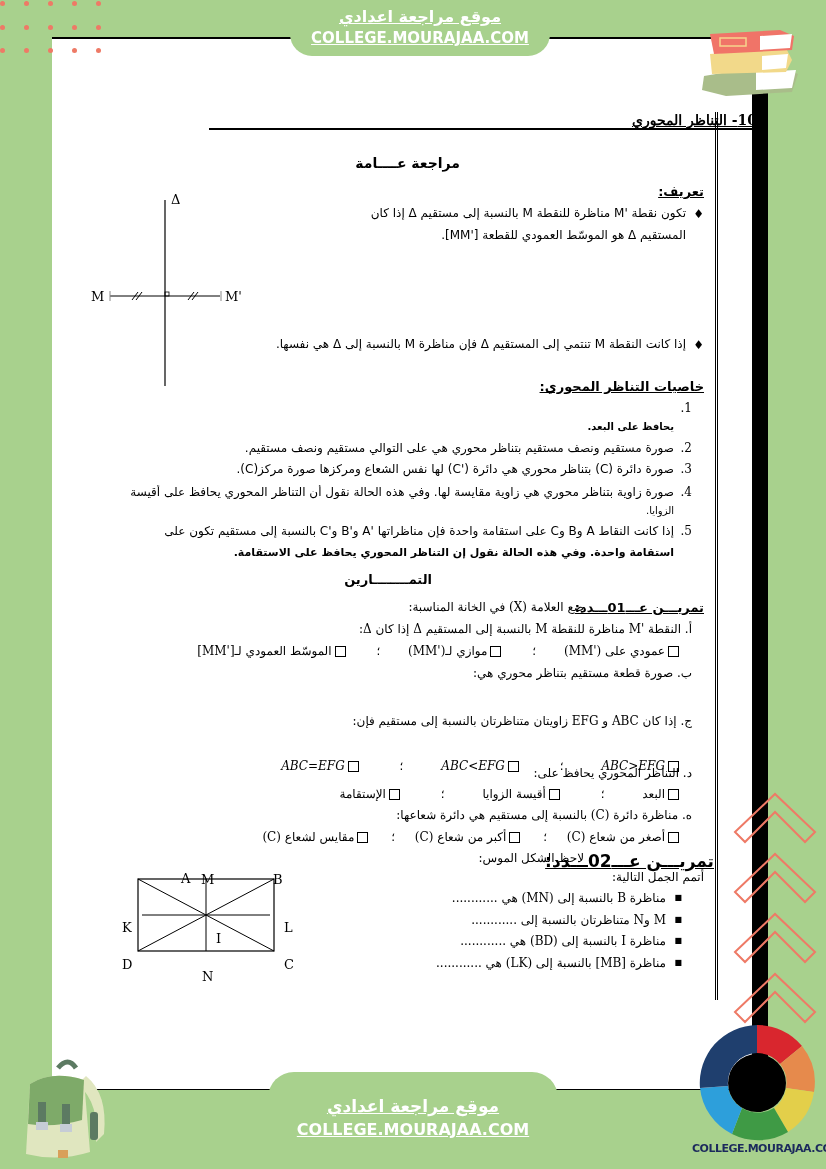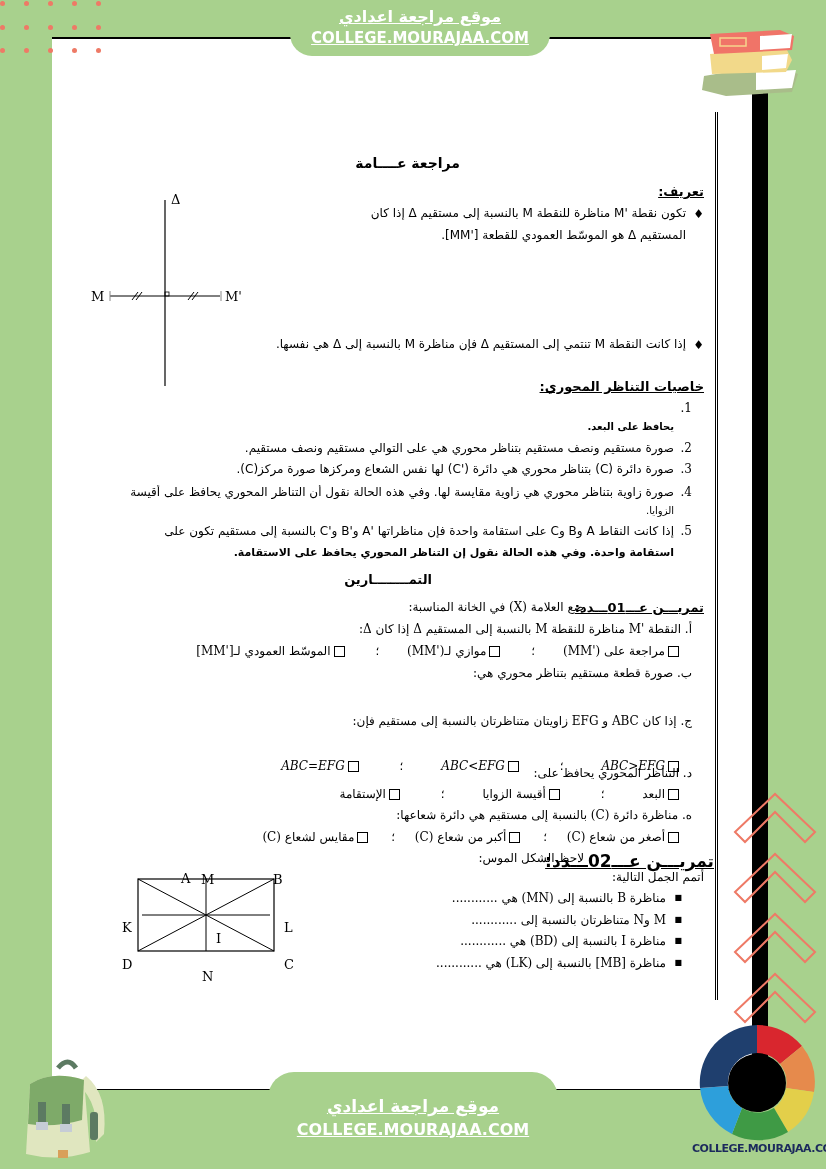--- a/index.html
+++ b/index.html
@@ -90,20 +90,23 @@
   <path d="M14 40 L90 34 L96 46 L90 58 L16 60 Z" fill="#f2d98a"></path>
   <path d="M66 42 L92 40 L90 54 L66 56 Z" fill="#fff"></path>
   <path d="M14 20 L84 16 L98 22 L96 36 L18 40 Z" fill="#f07468"></path>
   <path d="M64 22 L96 20 L94 34 L64 36 Z" fill="#fff"></path>
   <rect x="24" y="24" width="26" height="8" fill="none" stroke="#f6d58c" stroke-width="1.5"></rect>
 </svg>
 
 <div class="right-rule"></div>
 
 <div class="doc">
+  <div class="title-line">
+    <span class="u">10- التناظر المحوري</span>
+  </div>
 
   <div class="txt b" style="right:262px; top:116px; font-size:14px;">مراجعة عــــامة</div>
 
   <div class="txt b u" style="right:18px; top:145px; font-size:13px;">تعريف:</div>
   <div class="txt" style="right:18px; top:168px;">♦</div>
   <div class="txt" style="right:36px; top:167px;">تكون نقطة 'M مناظرة للنقطة M بالنسبة إلى مستقيم Δ إذا كان</div>
   <div class="txt" style="right:36px; top:189px;">المستقيم Δ هو الموسّط العمودي للقطعة ['MM].</div>
 
   <div class="txt" style="right:18px; top:299px;">♦</div>
   <div class="txt" style="right:36px; top:298px;">إذا كانت النقطة M تنتمي إلى المستقيم Δ فإن مناظرة M بالنسبة إلى Δ هي نفسها.</div>
@@ -127,21 +130,21 @@
   <div class="txt" style="right:48px; top:485px; width:620px; overflow:hidden;">إذا كانت النقاط A وB وC على استقامة واحدة فإن مناظراتها 'A و'B و'C بالنسبة إلى مستقيم تكون على</div>
   <div class="txt b" style="right:48px; top:507px; font-size:11px;">استقامة واحدة. وفي هذه الحالة نقول إن التناظر المحوري يحافظ على الاستقامة.</div>
 
   <div class="txt b" style="right:290px; top:533px; font-size:13px;">التمــــــــارين</div>
 
   <div class="txt b u" style="right:18px; top:561px; font-size:13px;">تمريـــن عـــ01ـــدد:</div>
   <div class="txt serif" style="right:138px; top:561px;">ضع العلامة (X) في الخانة المناسبة:</div>
 
   <div class="txt serif" style="right:30px; top:583px;">أ.  النقطة 'M مناظرة للنقطة M بالنسبة إلى المستقيم Δ إذا كان Δ:</div>
   <div class="txt serif" style="right:40px; top:605px;">
-    <span class="checkbox"></span><span>مراجعة على ('MM)</span>
+    <span class="checkbox"></span><span>عمودي على ('MM)</span>
     <span style="margin:0 24px;">؛</span>
     <span class="checkbox"></span><span>موازي لـ('MM)</span>
     <span style="margin:0 24px;">؛</span>
     <span class="checkbox"></span><span>الموسّط العمودي لـ['MM]</span>
   </div>
 
   <div class="txt serif" style="right:30px; top:627px;">ب. صورة قطعة مستقيم بتناظر محوري هي:</div>
 
   <div class="txt serif" style="right:30px; top:675px;">ج.  إذا كان ABC و EFG زاويتان متناظرتان بالنسبة إلى مستقيم فإن:</div>
   <div class="txt serif" style="right:40px; top:720px; font-style:italic;">

